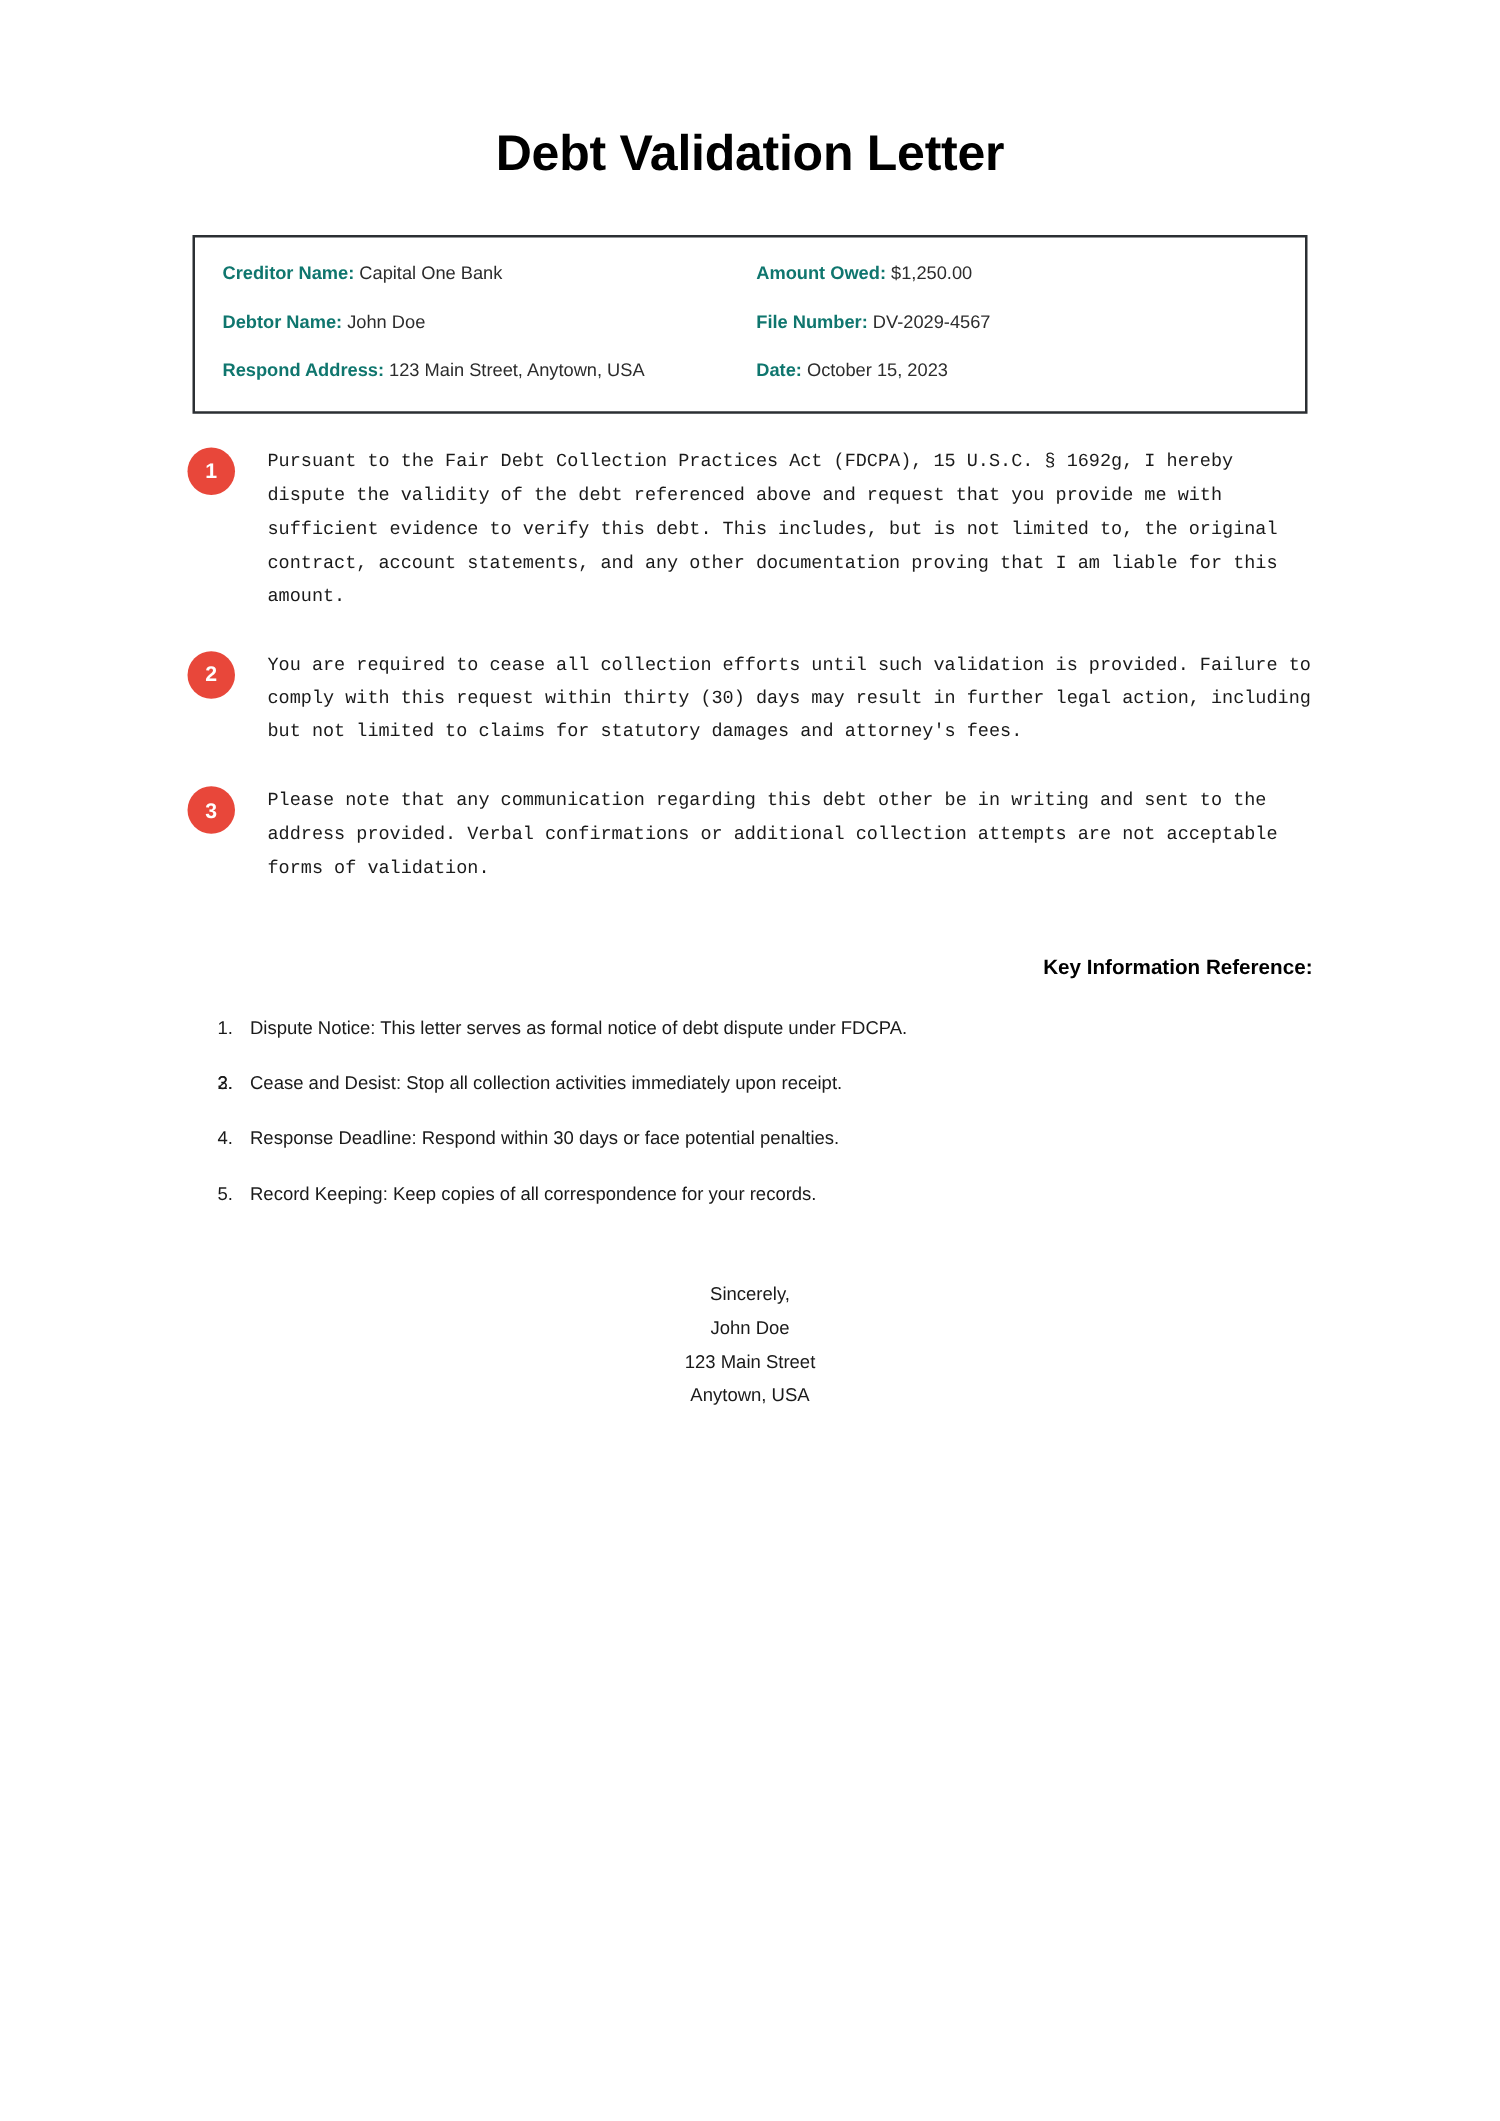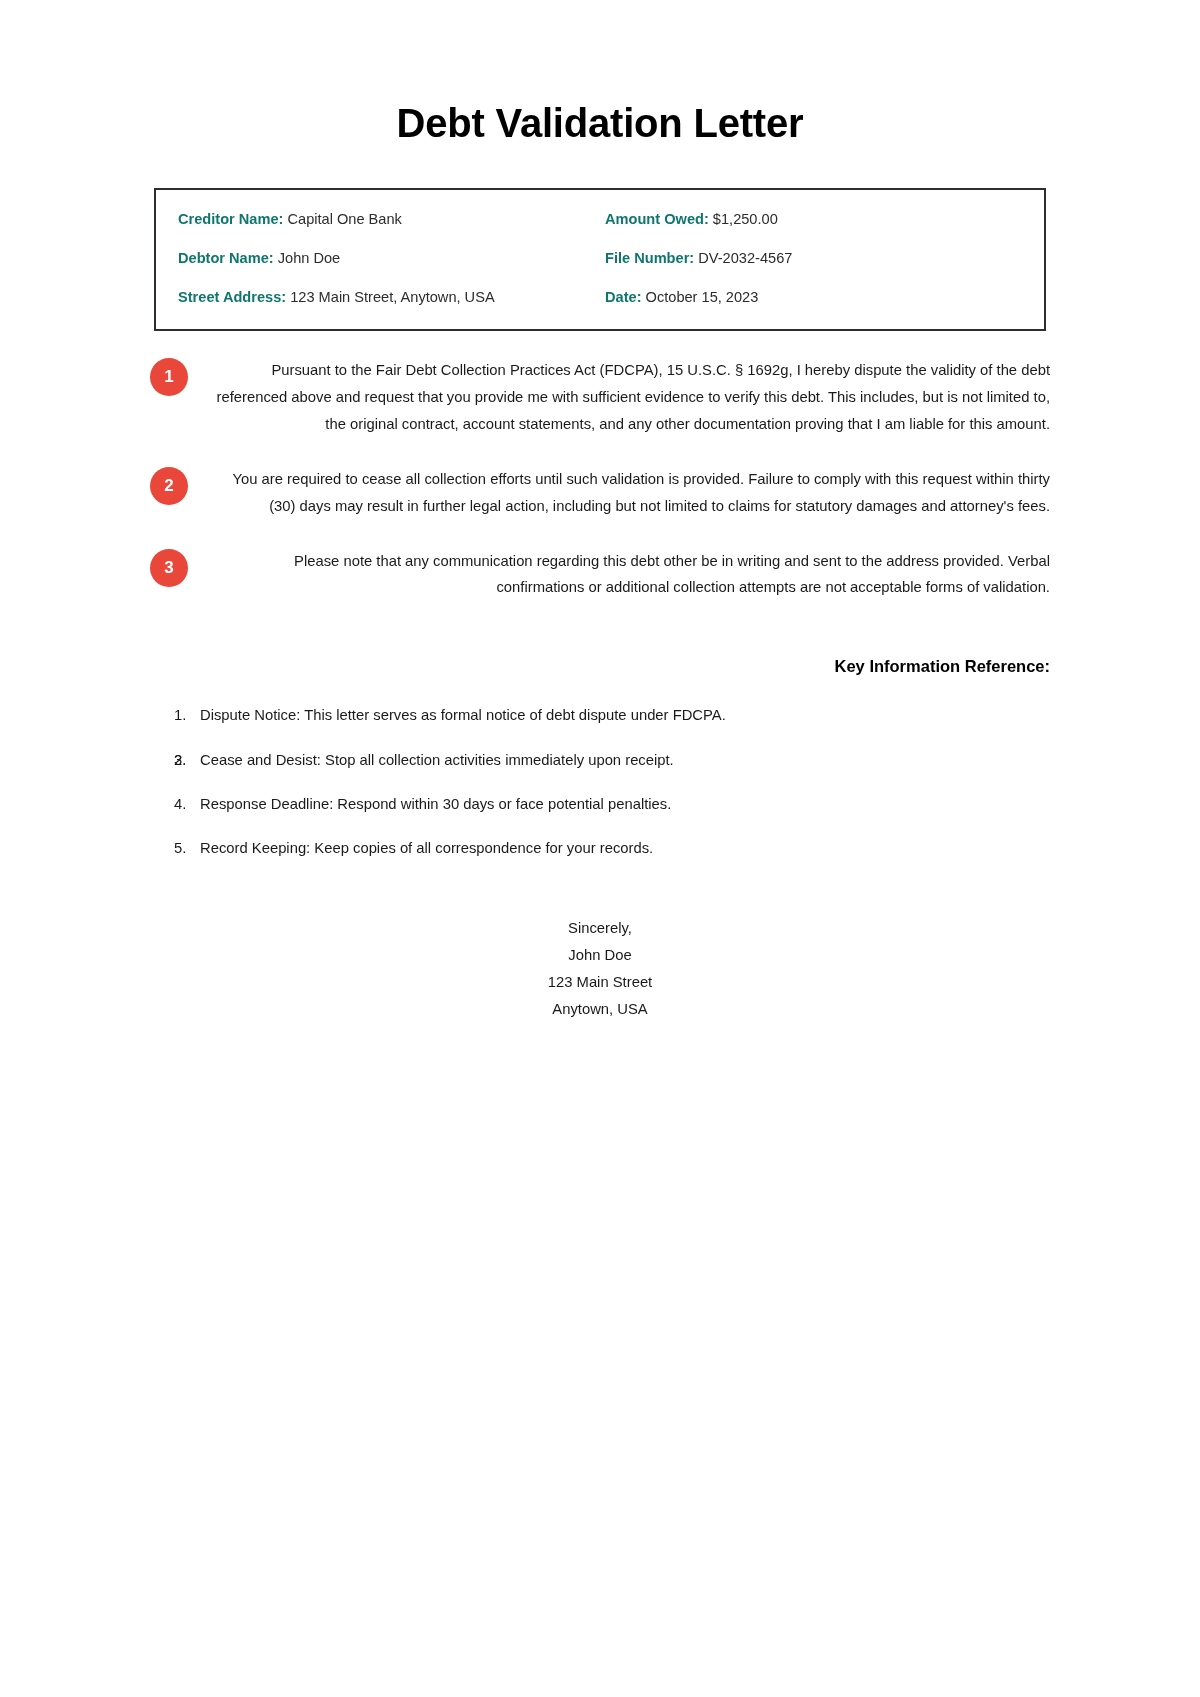--- a/index.html
+++ b/index.html
@@ -90,21 +90,22 @@
     justify-content: center;
     margin-right: 26px;
     margin-top: 1px;
     line-height: 1;
   }
   .clause-text {
     flex: 1 1 auto;
     font-size: 14.8px;
     line-height: 1.82;
     color: #1a1a1a;
-    text-align: right;
+    text-align: left;
+    font-family: Liberation Mono, monospace;
   }
 
   
   .keyref {
     margin: 56px auto 0 auto;
     width: 900px;
     padding-left: 24px;
     box-sizing: border-box;
   }
   .keyref-title {
@@ -170,25 +171,25 @@
         <span class="info-value">$1,250.00</span>
       </div>
 
       <div class="info-cell">
         <span class="info-label">Debtor Name:</span>
         <span class="info-value">John Doe</span>
       </div>
 
       <div class="info-cell">
         <span class="info-label">File Number:</span>
-        <span class="info-value">DV-2032-4567</span>
-      </div>
-
-      <div class="info-cell">
-        <span class="info-label">Street Address:</span>
+        <span class="info-value">DV-2029-4567</span>
+      </div>
+
+      <div class="info-cell">
+        <span class="info-label">Respond Address:</span>
         <span class="info-value">123 Main Street, Anytown, USA</span>
       </div>
 
       <div class="info-cell">
         <span class="info-label">Date:</span>
         <span class="info-value">October 15, 2023</span>
       </div>
 
     </div>
   </div>

